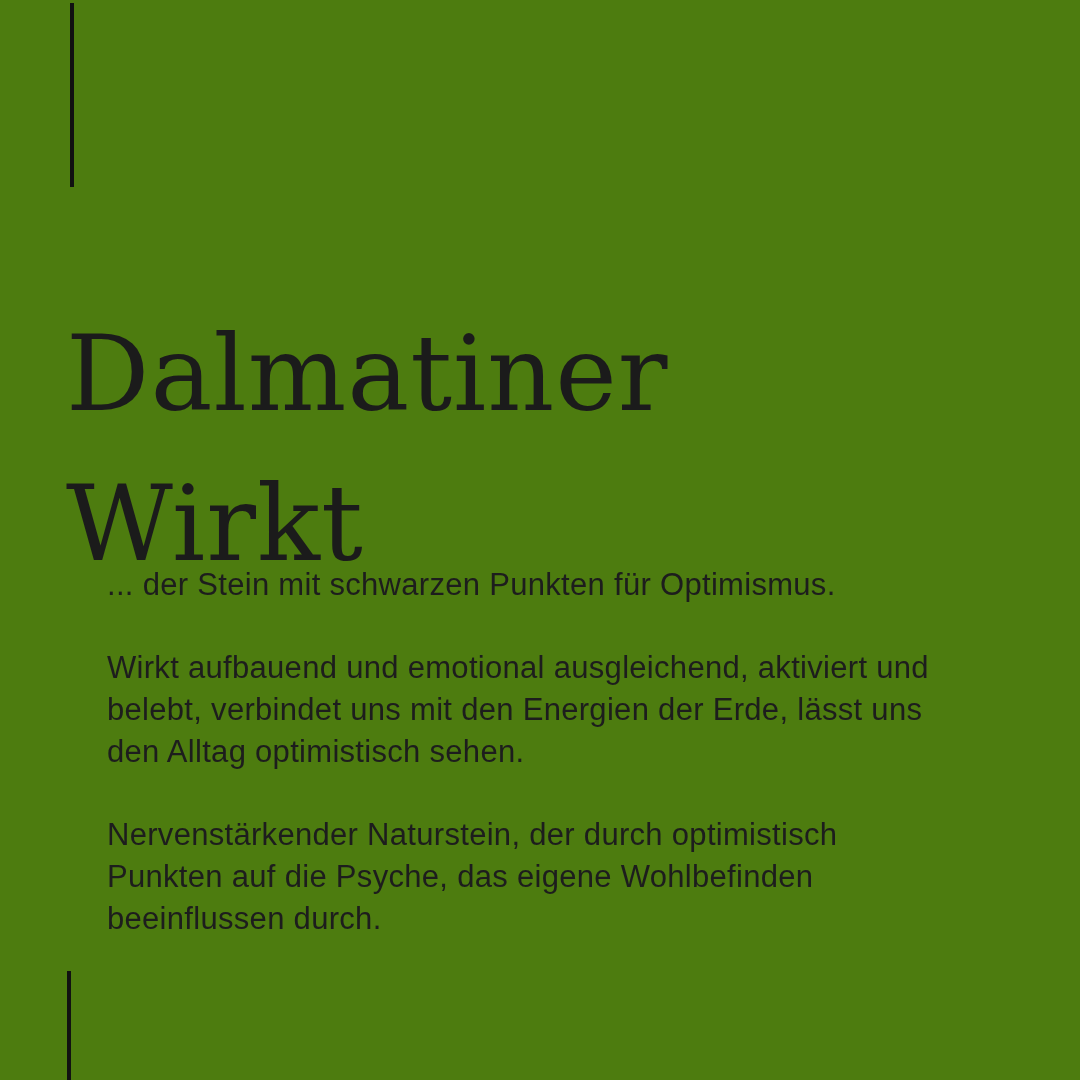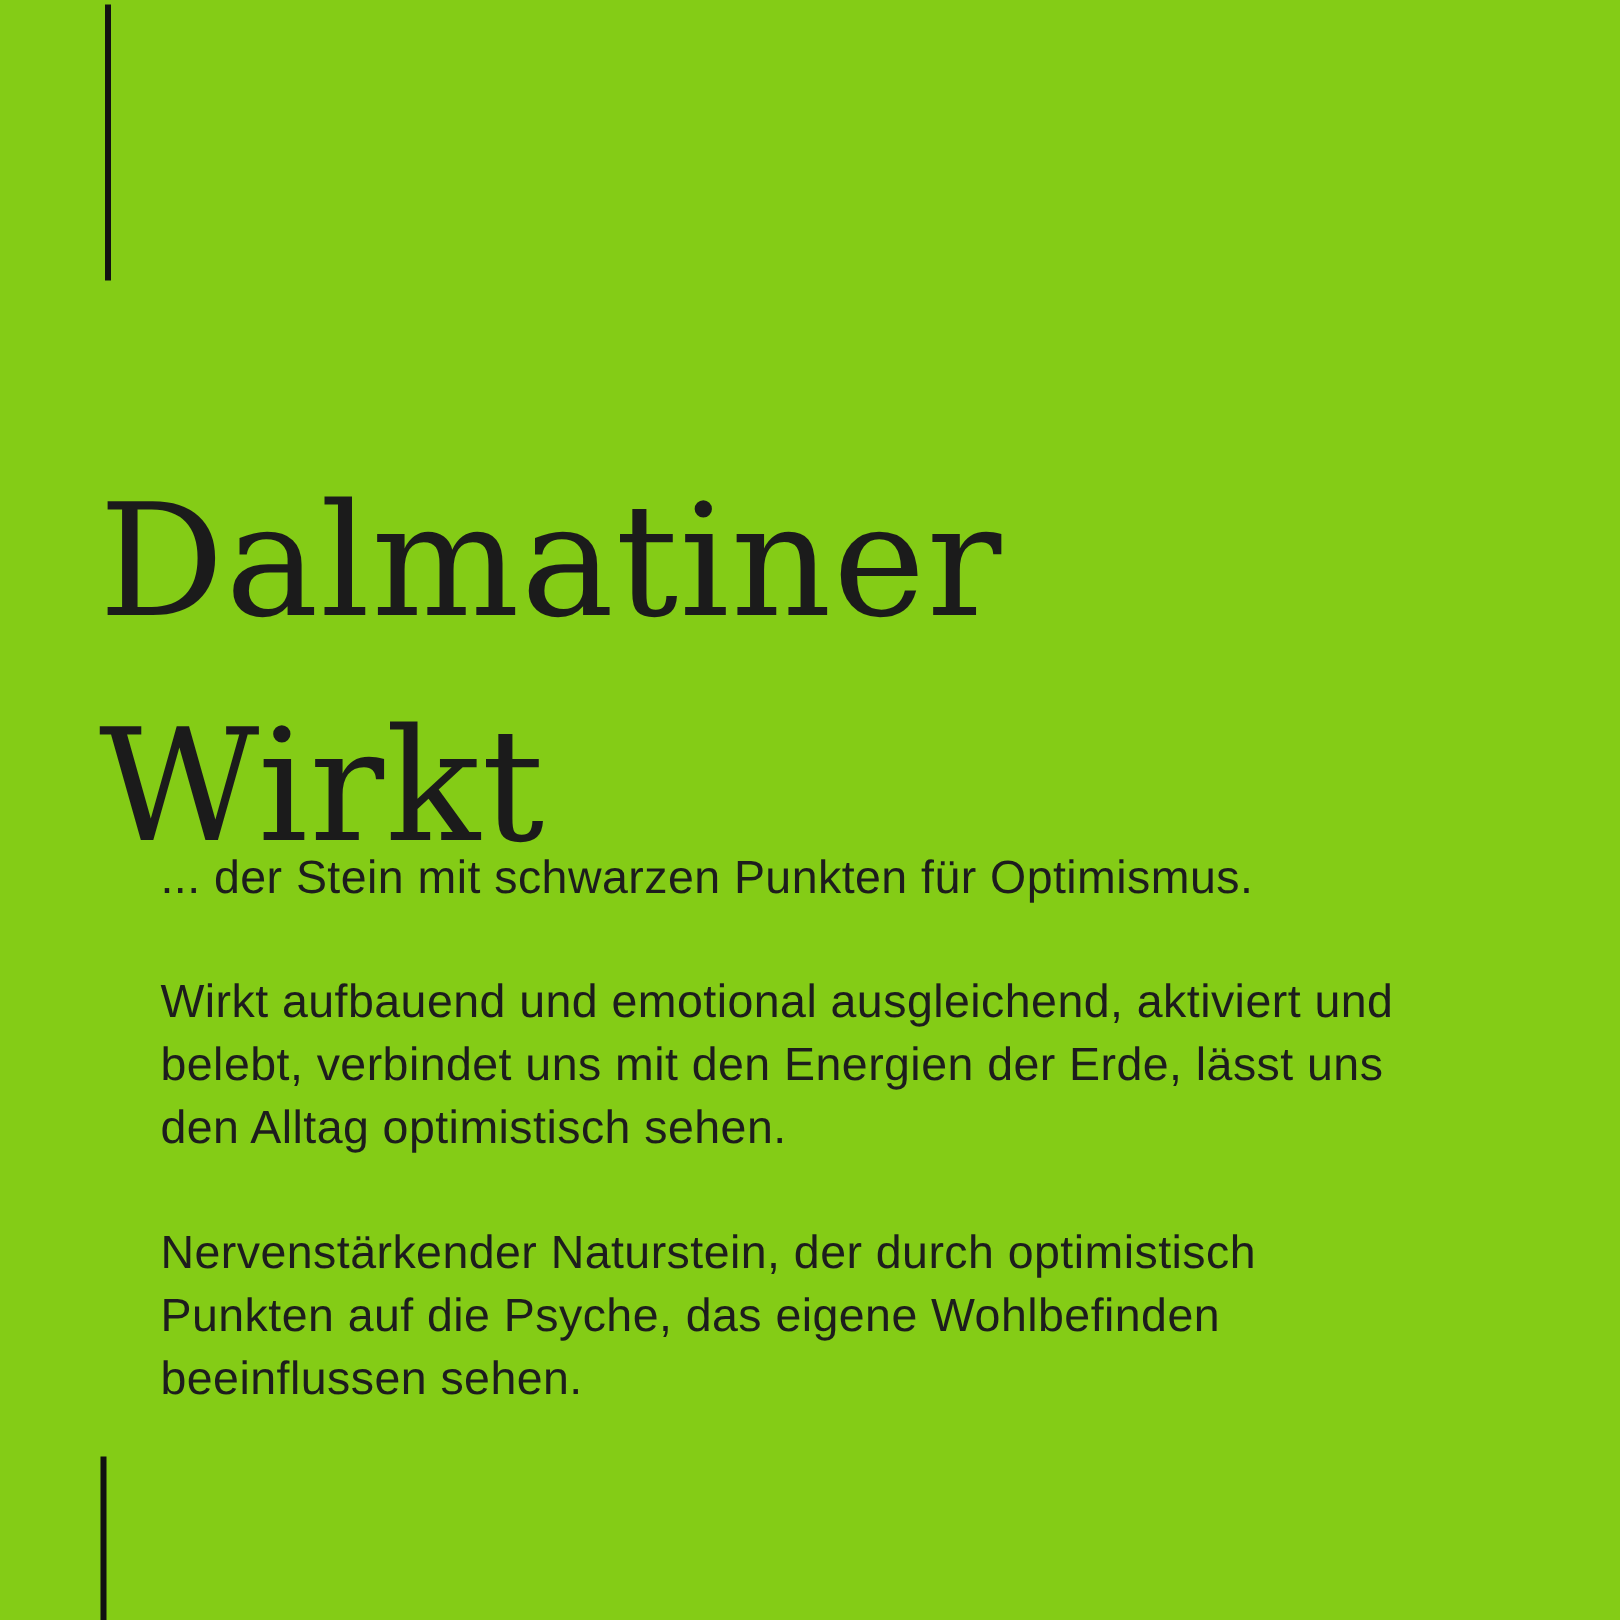--- a/index.html
+++ b/index.html
@@ -4,21 +4,21 @@
 <style>
   html, body {
     margin: 0;
     padding: 0;
     background: #e8e8e8;
   }
   .page {
     position: relative;
     width: 1080px;
     height: 1080px;
-    background: #84cc16;
+    background: #4d7c0f;
     overflow: hidden;
     font-family: "Liberation Sans", sans-serif;
   }
   .vrule {
     position: absolute;
     width: 4px;
     background: #111111;
   }
   .vrule.top {
     left: 70px;
@@ -89,20 +89,20 @@
       </p>
       <div class="line">Wirkt aufbauend und emotional ausgleichend, aktiviert und</div>
       <div class="line">belebt, verbindet uns mit den Energien der Erde, lässt uns</div>
       <div class="line">den Alltag optimistisch sehen.</div>
     <p></p>
 
     <p class="paragraph">
       </p>
       <div class="line">Nervenstärkender Naturstein, der durch optimistisch</div>
       <div class="line">Punkten auf die Psyche, das eigene Wohlbefinden</div>
-      <div class="line">beeinflussen sehen.</div>
+      <div class="line">beeinflussen durch.</div>
     <p></p>
 
   </div>
 
   <div class="vrule bottom"></div>
 
 </div>
 
 </body></html>

